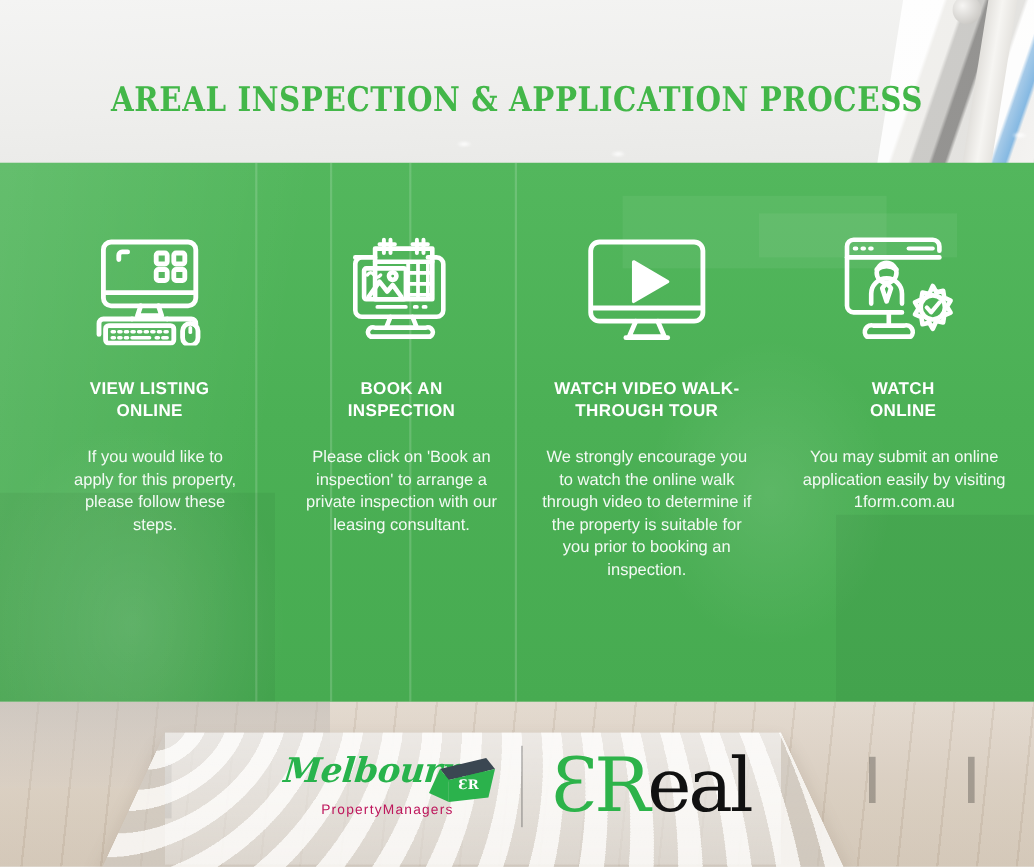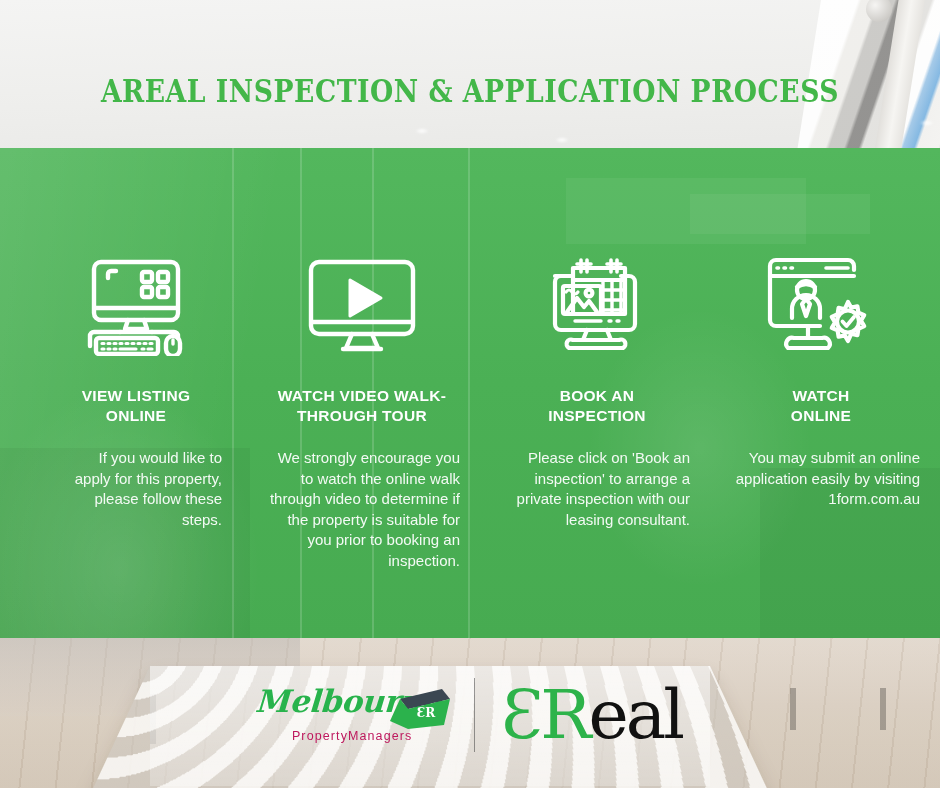--- a/index.html
+++ b/index.html
@@ -124,21 +124,21 @@
   }
 
   
   .columns {
     position: absolute;
     left: 0; top: 148px;
     width: 940px;
     height: 384px;
     display: flex;
     align-items: flex-start;
-    padding-top: 106px;
+    padding-top: 64px;
     box-sizing: border-box;
   }
   .col {
     box-sizing: border-box;
     padding: 0 12px;
   }
   .col-1 { width: 246px; padding-left: 50px; padding-right: 24px; }
   .col-2 { width: 232px; padding-left: 18px; padding-right: 18px; }
   .col-3 { width: 226px; padding-left: 26px; padding-right: 14px; }
   .col-4 { width: 236px; padding-left: 18px; padding-right: 20px; }
@@ -158,21 +158,21 @@
     font-weight: 700;
     font-size: 15.5px;
     line-height: 20px;
     letter-spacing: .3px;
   }
   .step-body {
     margin-top: 22px;
     color: #f3faf4;
     font-size: 15px;
     line-height: 20.5px;
-    text-align: right;
+    text-align: center;
   }
   .col-1 .step-body { margin-left: 10px; }
   .col-3 .step-body { margin-left: 0px; }
   .col-4 .step-body { margin-left: 2px; }
 
   
   .footer-band {
     position: absolute;
     left: 0; top: 638px;
     width: 940px;
@@ -332,70 +332,70 @@
           </g>
         </svg>
       </div>
       <div class="step-title">
         <span>VIEW LISTING</span><br>
         <span>ONLINE</span>
       </div>
       <div class="step-body">If you would like to apply for this property, please follow these steps.</div>
     </div>
 
+    <div class="col col-3">
+      <div class="icon-wrap">
+        <svg width="112" height="104" viewBox="0 0 112 104" fill="none" stroke="#ffffff" stroke-width="4.2" stroke-linecap="round" stroke-linejoin="round">
+
+          <path d="M14 22 h18 M80 22 h8 a6 6 0 0 1 6 6 v42 a6 6 0 0 1 -6 6 H20 a6 6 0 0 1 -6 -6 V28 a6 6 0 0 1 6 -6"></path>
+          <path d="M46 76 l-4 10 h28 l-4 -10"></path>
+          <path d="M28 94 h54 a4 4 0 0 0 -4 -8 H32 a4 4 0 0 0 -4 8 Z"></path>
+
+          <path d="M32 14 h52 v46 H32 Z"></path>
+          <path d="M32 26 h52"></path>
+
+          <path d="M40 6 v12 M46 6 v12 M70 6 v12 M76 6 v12" stroke-width="3.6"></path>
+          <path d="M36 10 h14 M66 10 h14" stroke-width="3.6"></path>
+
+          <path d="M62 26 v34 M71 26 v34 M80 26 v34" stroke-width="3.4"></path>
+          <path d="M62 36 h22 M62 46 h22 M62 56 h22" stroke-width="3.4"></path>
+
+          <rect x="22" y="32" width="38" height="28" rx="2"></rect>
+          <path d="M26 58 l10 -14 l7 9 l5 -6 l8 11"></path>
+          <circle cx="48" cy="39" r="3.4"></circle>
+          <path d="M25 38 q3 -4 6 0 q3 4 6 0" stroke-width="3.2"></path>
+
+          <path d="M68 67 h2 M76 67 h2" stroke-width="3.4"></path>
+          <path d="M34 67 h26" stroke-width="3.4"></path>
+        </svg>
+      </div>
+      <div class="step-title">
+        <span>BOOK AN</span><br>
+        <span>INSPECTION</span>
+      </div>
+      <div class="step-body">Please click on 'Book an inspection' to arrange a private inspection with our leasing consultant.</div>
+    </div>
+
     <div class="col col-2">
       <div class="icon-wrap">
         <svg width="118" height="96" viewBox="0 0 118 96" fill="none" stroke="#ffffff" stroke-width="4.4" stroke-linecap="round" stroke-linejoin="round">
           <rect x="8" y="4" width="102" height="72" rx="8"></rect>
           <path d="M10 64 H108"></path>
           <path d="M47 22 L78 40 L47 58 Z" fill="#ffffff" stroke="#ffffff" stroke-width="3"></path>
           <path d="M49 76 l-6 14 h32 l-6 -14"></path>
           <path d="M40 91 h38"></path>
         </svg>
       </div>
       <div class="step-title">
         <span>WATCH VIDEO WALK-</span><br>
         <span>THROUGH TOUR</span>
       </div>
       <div class="step-body">We strongly encourage you to watch the online walk through video to determine if the property is suitable for you prior to booking an inspection.</div>
     </div>
 
-    <div class="col col-3">
-      <div class="icon-wrap">
-        <svg width="112" height="104" viewBox="0 0 112 104" fill="none" stroke="#ffffff" stroke-width="4.2" stroke-linecap="round" stroke-linejoin="round">
-
-          <path d="M14 22 h18 M80 22 h8 a6 6 0 0 1 6 6 v42 a6 6 0 0 1 -6 6 H20 a6 6 0 0 1 -6 -6 V28 a6 6 0 0 1 6 -6"></path>
-          <path d="M46 76 l-4 10 h28 l-4 -10"></path>
-          <path d="M28 94 h54 a4 4 0 0 0 -4 -8 H32 a4 4 0 0 0 -4 8 Z"></path>
-
-          <path d="M32 14 h52 v46 H32 Z"></path>
-          <path d="M32 26 h52"></path>
-
-          <path d="M40 6 v12 M46 6 v12 M70 6 v12 M76 6 v12" stroke-width="3.6"></path>
-          <path d="M36 10 h14 M66 10 h14" stroke-width="3.6"></path>
-
-          <path d="M62 26 v34 M71 26 v34 M80 26 v34" stroke-width="3.4"></path>
-          <path d="M62 36 h22 M62 46 h22 M62 56 h22" stroke-width="3.4"></path>
-
-          <rect x="22" y="32" width="38" height="28" rx="2"></rect>
-          <path d="M26 58 l10 -14 l7 9 l5 -6 l8 11"></path>
-          <circle cx="48" cy="39" r="3.4"></circle>
-          <path d="M25 38 q3 -4 6 0 q3 4 6 0" stroke-width="3.2"></path>
-
-          <path d="M68 67 h2 M76 67 h2" stroke-width="3.4"></path>
-          <path d="M34 67 h26" stroke-width="3.4"></path>
-        </svg>
-      </div>
-      <div class="step-title">
-        <span>BOOK AN</span><br>
-        <span>INSPECTION</span>
-      </div>
-      <div class="step-body">Please click on 'Book an inspection' to arrange a private inspection with our leasing consultant.</div>
-    </div>
-
     <div class="col col-4">
       <div class="icon-wrap">
         <svg width="118" height="100" viewBox="0 0 118 100" fill="none" stroke="#ffffff" stroke-width="4.2" stroke-linecap="round" stroke-linejoin="round">
 
           <path d="M92 14 v-4 a6 6 0 0 0 -6 -6 H14 a6 6 0 0 0 -6 6 v54 a6 6 0 0 0 6 6 h44"></path>
           <path d="M8 20 H92"></path>
           <path d="M15 12 h1.5 M22 12 h1.5 M29 12 h1.5" stroke-width="3.6"></path>
           <path d="M64 12 h22" stroke-width="3.6"></path>
 
           <circle cx="44" cy="34" r="9"></circle>

